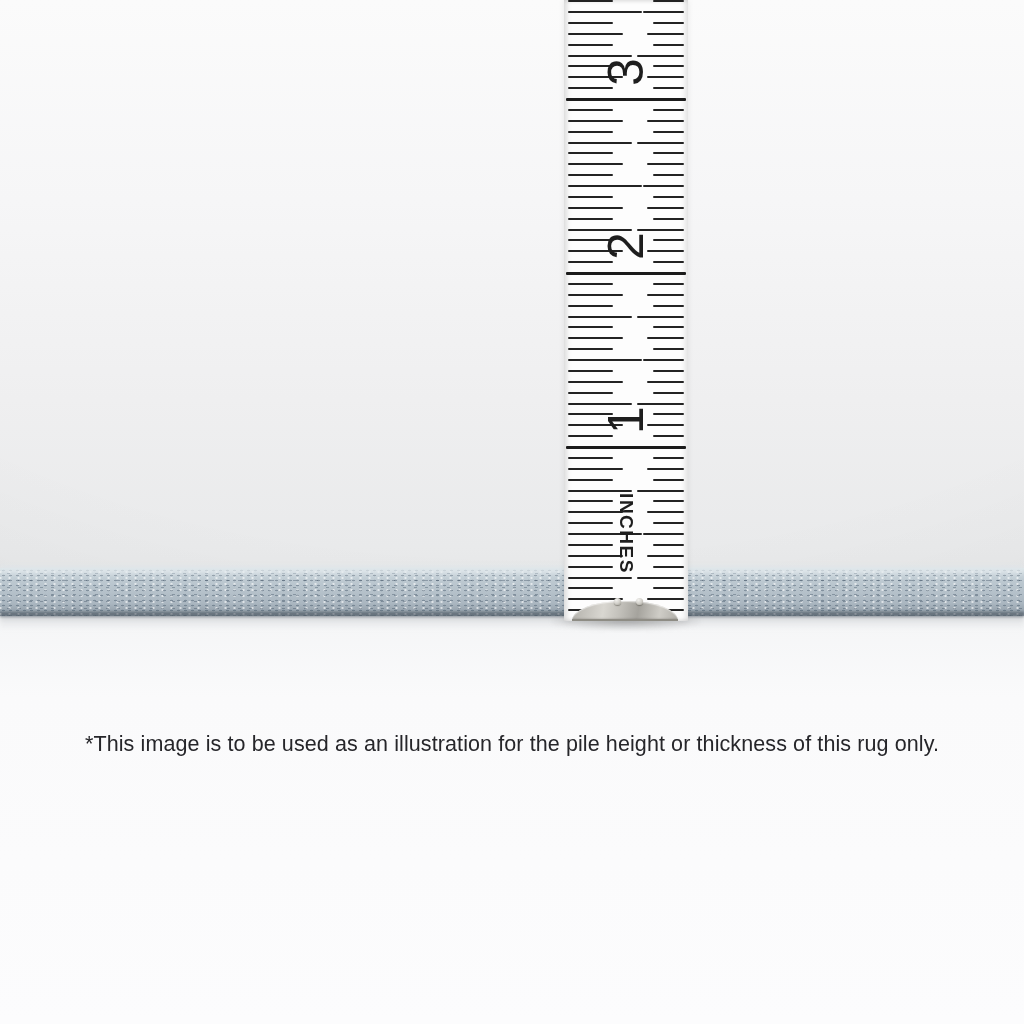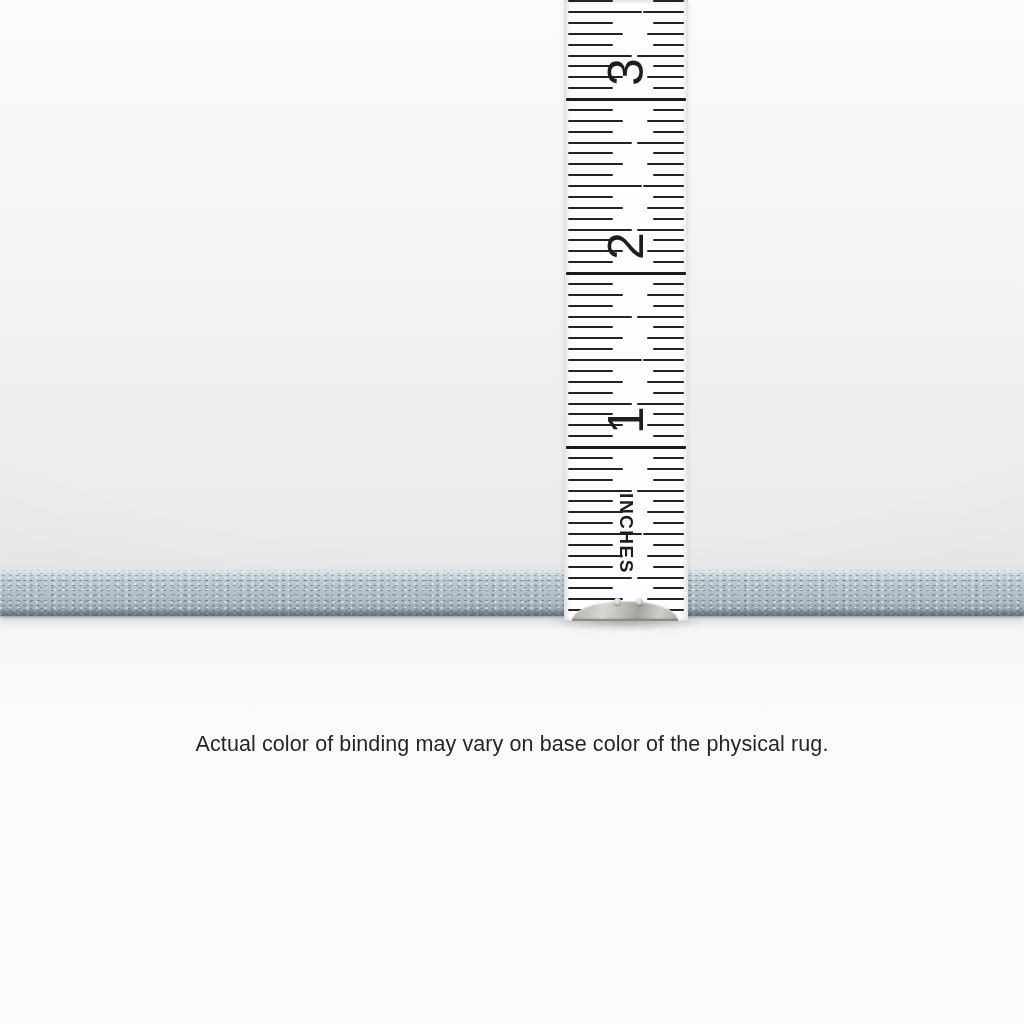--- a/index.html
+++ b/index.html
@@ -247,16 +247,16 @@
       <span>INCHES</span>
     </div>
 
     <div class="hook">
       <div class="rivet r1"></div>
       <div class="rivet r2"></div>
     </div>
   </div>
 
   <div class="disclaimer">
-    <div>Actual color of binding may vary on base color of the physical rug.</div>
+    <div>*This image is to be used as an illustration for the pile height or thickness of this rug only.</div>
   </div>
 
 </div>
 
 </body></html>

